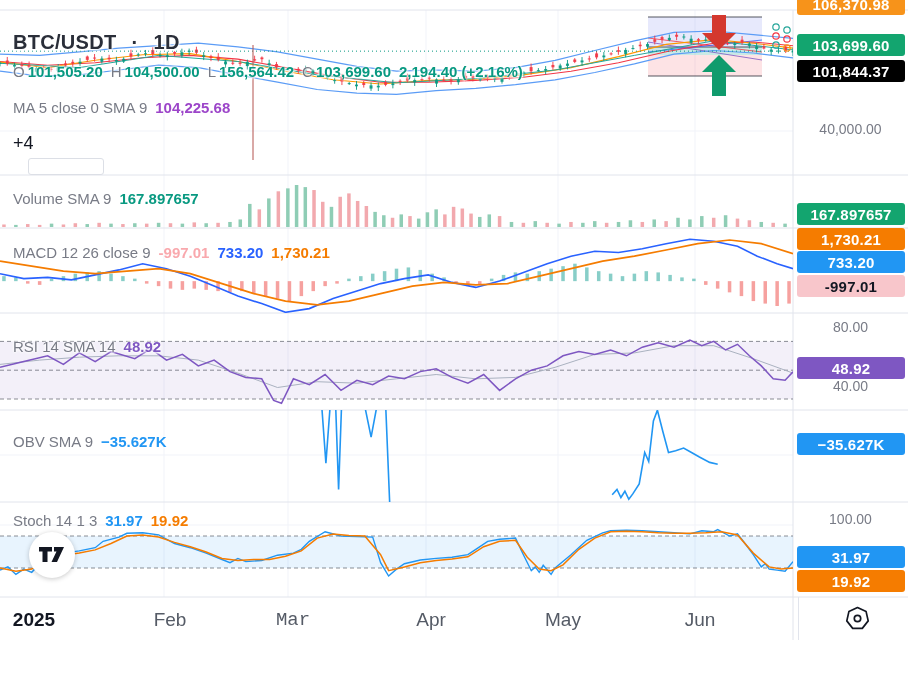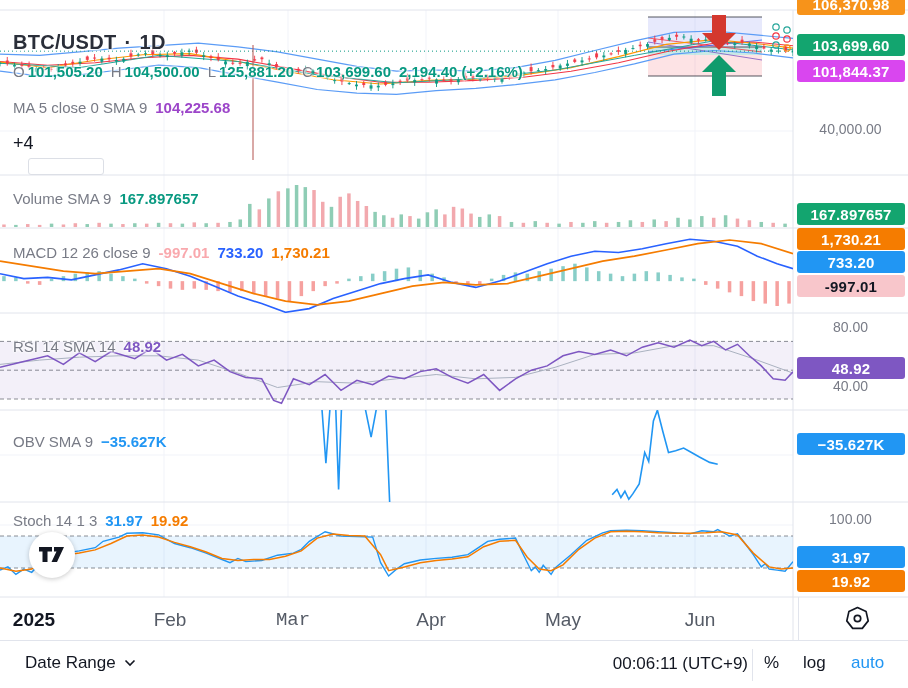--- a/index.html
+++ b/index.html
@@ -4,21 +4,21 @@
 <style>
   html,body{margin:0;padding:0;background:#fff;}
   .stage{position:relative;width:908px;height:688px;background:#ffffff;overflow:hidden;
          font-family:"Liberation Sans",sans-serif;-webkit-font-smoothing:antialiased;}
   svg.plot{position:absolute;left:0;top:0;}
   
   .row{position:absolute;left:13px;display:flex;gap:8px;align-items:baseline;white-space:nowrap;
        font-size:15px;color:#787B86;text-shadow:0 0 3px #fff,0 0 3px #fff,0 1px 3px #fff;z-index:5;}
   .row .k{color:#787B86;}
   .row .gap0{margin-left:-5px;}
-  .title{top:31px;font-size:20px;font-weight:700;color:#2A2E39;letter-spacing:.3px;gap:8px;}
+  .title{top:31px;font-size:20px;font-weight:700;color:#2A2E39;letter-spacing:.3px;gap:15px;}
   .green{color:#089981;font-weight:600;}
   .purple{color:#9C45C9;font-weight:600;}
   .pinktx{color:#F9A8AD;font-weight:600;}
   .bluetx{color:#2962FF;font-weight:600;}
   .lbluetx{color:#2196F3;font-weight:600;}
   .orangetx{color:#F57C00;font-weight:600;}
   .purpletx{color:#7E57C2;font-weight:600;}
   .plus4{top:133px;font-size:18px;color:#131722;font-weight:400;}
   .pill-outline{position:absolute;left:28px;top:158px;width:74px;height:15px;border:1px solid #DCDFE6;border-radius:3px;z-index:4;}
   
@@ -510,21 +510,21 @@
     <span>·</span>
     <span>1D</span>
   </div>
 
   <div class="row" style="top:63px;">
     <span class="k">O</span>
     <span class="green gap0">101,505.20</span>
     <span class="k">H</span>
     <span class="green gap0">104,500.00</span>
     <span class="k">L</span>
-    <span class="green gap0">125,881.20</span>
+    <span class="green gap0">156,564.42</span>
     <span class="k">C</span>
     <span class="green gap0">103,699.60</span>
     <span class="green">2,194.40 (+2.16%)</span>
   </div>
 
   <div class="row" style="top:99px;">
     <span>MA 5 close 0 SMA 9</span>
     <span class="purple">104,225.68</span>
   </div>
 
@@ -564,21 +564,21 @@
   <div class="tvlogo">
     <svg width="26" height="16" viewBox="0 0 26 16">
       <path d="M0 0h13v4.5H8.5V15h-5V4.5H0z" fill="#131722"></path>
       <path d="M15 0h10l-7 15h-5.5l5-10.5H15z" fill="#131722"></path>
     </svg>
   </div>
 
   <div class="axis">
     <div class="plabel" style="top:-7px;background:#F7931A;">106,370.98</div>
     <div class="plabel" style="top:34px;background:#13A56F;">103,699.60</div>
-    <div class="plabel" style="top:60px;background:#d946ef;">101,844.37</div>
+    <div class="plabel" style="top:60px;background:#000000;">101,844.37</div>
     <div class="gtext" style="top:121px;">40,000.00</div>
     <div class="plabel" style="top:203px;background:#13A56F;">167.897657</div>
     <div class="plabel" style="top:228px;background:#F57C00;">1,730.21</div>
     <div class="plabel" style="top:251px;background:#2196F3;">733.20</div>
     <div class="plabel" style="top:275px;background:#F8C6CB;color:#131722;">-997.01</div>
     <div class="gtext" style="top:319px;">80.00</div>
     <div class="gtext" style="top:378px;">40.00</div>
     <div class="plabel" style="top:357px;background:#7E57C2;">48.92</div>
     <div class="plabel" style="top:433px;background:#2196F3;">−35.627K</div>
     <div class="gtext" style="top:511px;">100.00</div>
@@ -595,26 +595,13 @@
     <span class="tl" style="left:700px;">Jun</span>
     <div class="tl-sep"></div>
     <div class="gear">
       <svg width="27" height="27" viewBox="0 0 27 27">
         <polygon points="13.5,2.5 22.1,6.6 24.2,15.9 18.3,23.4 8.7,23.4 2.8,15.9 4.9,6.6" fill="none" stroke="#131722" stroke-width="1.7" stroke-linejoin="round"></polygon>
         <circle cx="13.5" cy="13.5" r="3.2" fill="none" stroke="#131722" stroke-width="1.7"></circle>
       </svg>
     </div>
   </div>
 
-  <div class="toolbar">
-    <div class="daterange">
-      <span>Date Range</span>
-      <svg width="12" height="8" viewBox="0 0 12 8">
-        <polyline points="1.5,1.5 6,6 10.5,1.5" fill="none" stroke="#131722" stroke-width="1.6"></polyline>
-      </svg>
-    </div>
-    <div class="clock">00:06:11 (UTC+9)</div>
-    <div class="tb-sep"></div>
-    <button class="tbtn pct">%</button>
-    <button class="tbtn log">log</button>
-    <button class="tbtn auto">auto</button>
-  </div>
 </div>
 
 </body></html>

